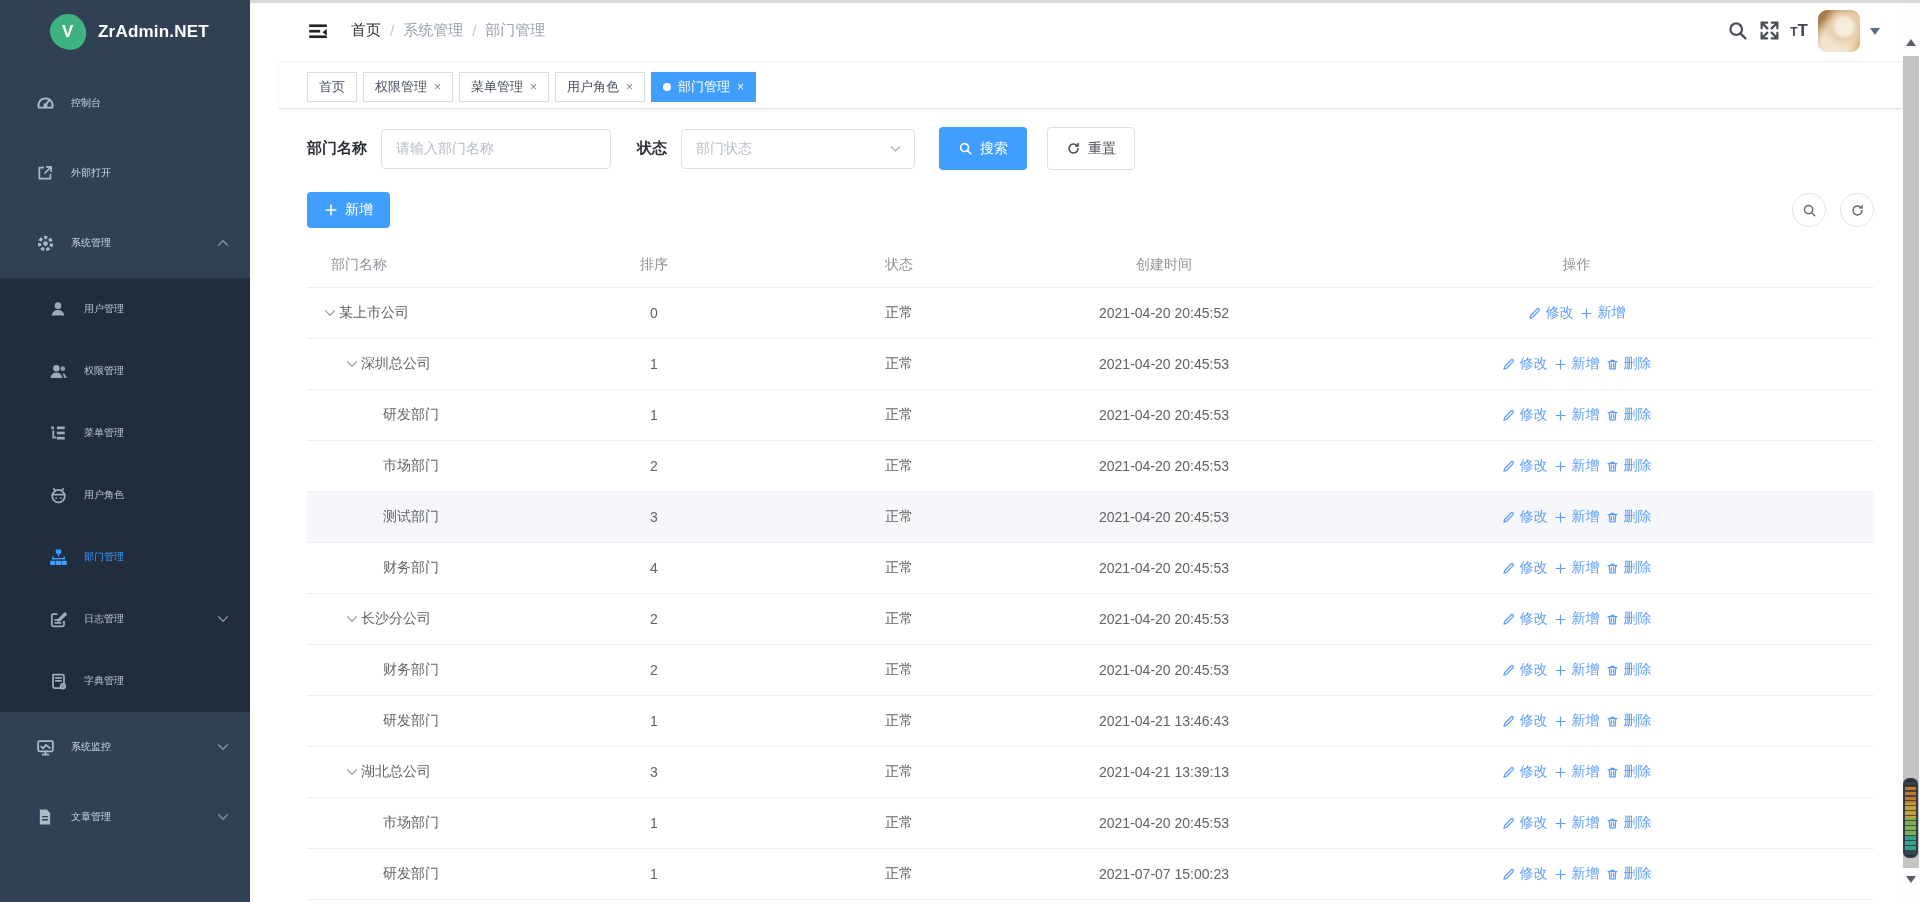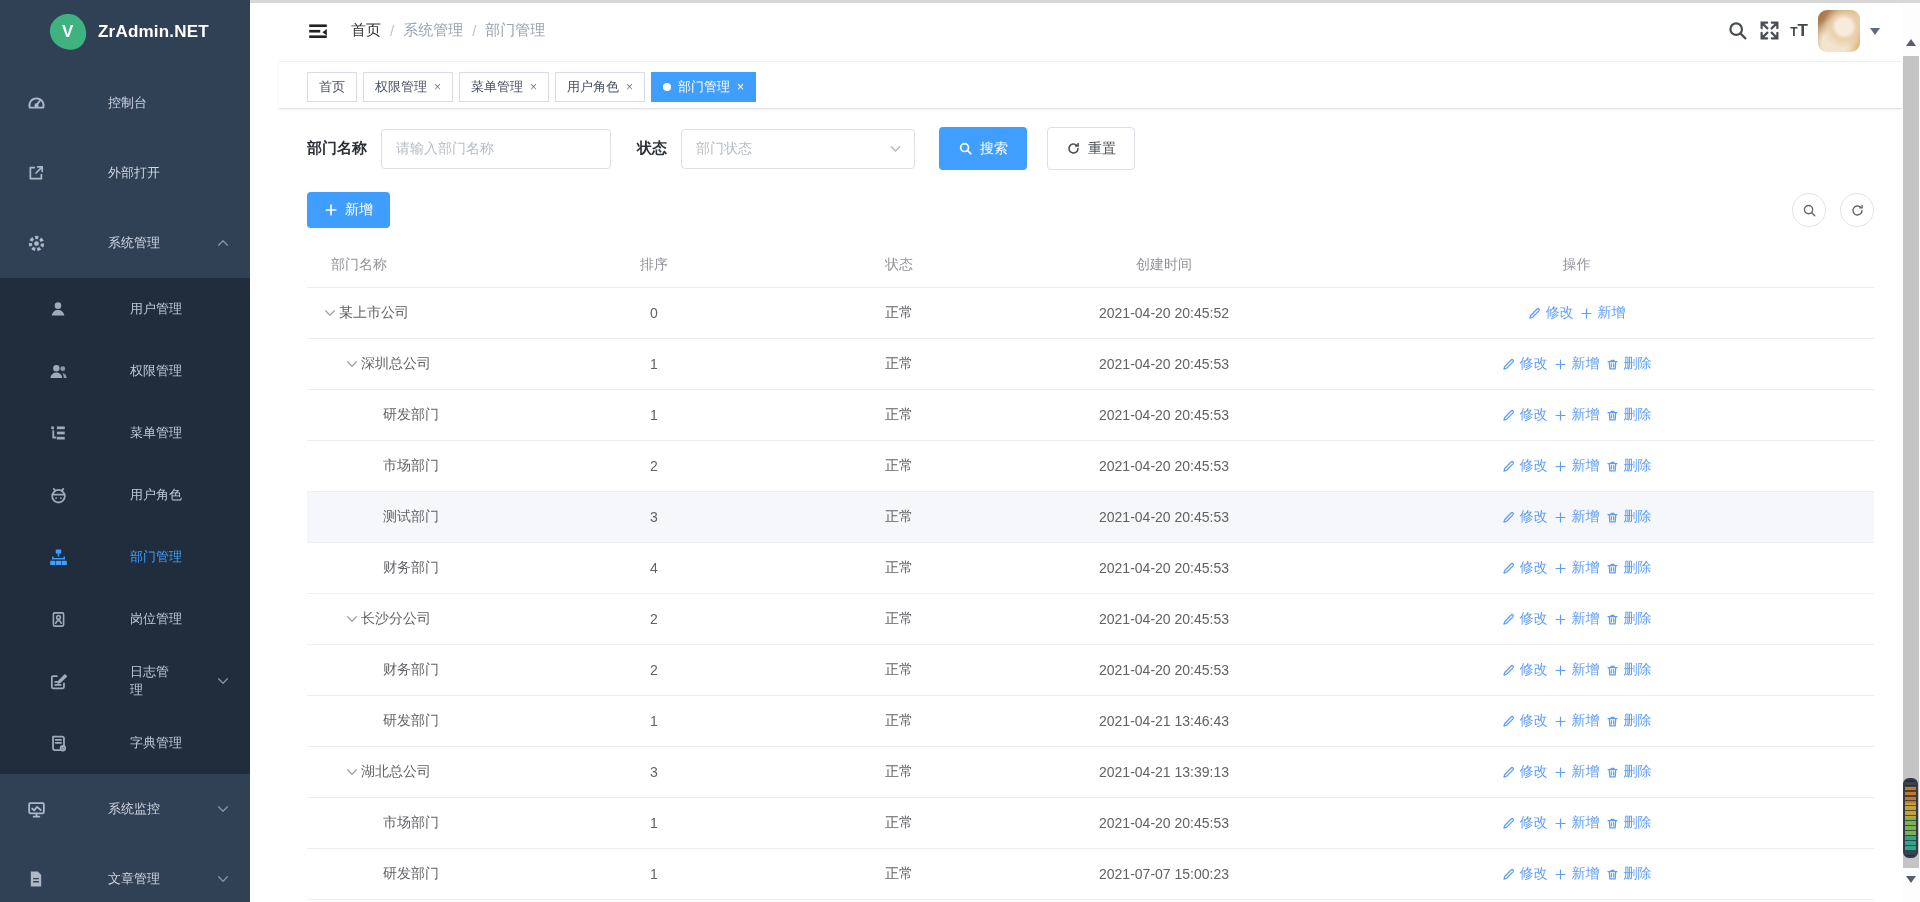--- a/index.html
+++ b/index.html
@@ -8,22 +8,22 @@
   .topstrip { position:absolute; top:0; left:250px; right:0; height:3px; background:#d8d8d8; z-index:40; }
 
   
   .sidebar { position:absolute; left:0; top:0; width:250px; height:902px; background:#304156; overflow:hidden; }
   .logo-row { height:64px; display:flex; align-items:center; gap:12px; padding-left:50px; }
   .logo-blob { width:36px; height:36px; background:#3eb37f; border-radius:52% 48% 42% 58% / 46% 54% 46% 54%;
     display:flex; align-items:center; justify-content:center; transform:rotate(-8deg); }
   .logo-blob span { color:#fff; font-weight:bold; font-size:17px; transform:rotate(8deg); }
   .logo-title { color:#fff; font-weight:bold; font-size:17px; letter-spacing:.2px; }
   .menu { margin-top:4px; }
-  .menu-item { display:flex; align-items:center; height:70px; padding:0 20px 0 26px; color:#cfd6e0;
-    font-size:13px; cursor:pointer;gap:46px; }
+  .menu-item { display:flex; align-items:center; height:70px; padding:0 20px 0 35px; color:#cfd6e0;
+    font-size:10px; cursor:pointer; }
   .menu-item.sub { height:62px; background:#1f2d3d; padding-left:48px; color:#bfc9d6; }
   .menu-item .mi-icon { width:20px; height:20px; margin-right:16px; flex:0 0 auto; display:flex; align-items:center; justify-content:center; color:#aeb9c6; }
   .menu-item.sub .mi-icon { color:#9fabba; }
   .menu-item .mi-label { flex:1; }
   .menu-item .mi-chevron { color:#8794a5; display:flex; }
   .menu-item.active { color:#409eff; }
   .menu-item.active .mi-icon { color:#409eff; }
 
   
   .main { position:absolute; left:250px; top:0; right:18px; bottom:0; background:#fff;margin-left:29px; }
@@ -207,30 +207,20 @@
             <path d="M2.6 7.2h1.2v2.3H2.6zM12.2 7.2h1.2v2.3h-1.2z"></path>
             <rect x="1" y="10.8" width="4.4" height="3.6" rx=".6"></rect>
             <rect x="5.8" y="10.8" width="4.4" height="3.6" rx=".6"></rect>
             <rect x="10.6" y="10.8" width="4.4" height="3.6" rx=".6"></rect>
           </svg>
         </span>
         <span class="mi-label">部门管理</span>
       </div>
       <div class="menu-item sub">
         <span class="mi-icon">
-          <svg width="17" height="17" viewBox="0 0 16 16" fill="none" stroke="currentColor" stroke-width="1.5" stroke-linecap="round" stroke-linejoin="round">
-            <rect x="3.2" y="1.8" width="9.6" height="12.4" rx="1.2"></rect>
-            <circle cx="8" cy="6" r="1.7"></circle>
-            <path d="M5.4 11.6c.4-1.6 1.4-2.4 2.6-2.4s2.2.8 2.6 2.4"></path>
-          </svg>
-        </span>
-        <span class="mi-label">岗位管理</span>
-      </div>
-      <div class="menu-item sub">
-        <span class="mi-icon">
           <svg width="19" height="19" viewBox="0 0 16 16" fill="none" stroke="currentColor" stroke-width="1.5" stroke-linecap="round" stroke-linejoin="round">
             <path d="M12.6 9.5v3.2a1 1 0 0 1-1 1H3.4a1 1 0 0 1-1-1V4.5a1 1 0 0 1 1-1h3.2"></path>
             <path d="M5.2 8.4h3M5.2 10.9h4.6"></path>
             <path d="M8.2 7.8 13.4 2.6l1 1-5.2 5.2-1.4.4z"></path>
           </svg>
         </span>
         <span class="mi-label">日志管理</span>
         <span class="mi-chevron">
           <svg width="14" height="14" viewBox="0 0 16 16" fill="none" stroke="currentColor" stroke-width="1.5" stroke-linecap="round" stroke-linejoin="round">
             <path d="M3 5.5 8 10.5l5-5"></path>

